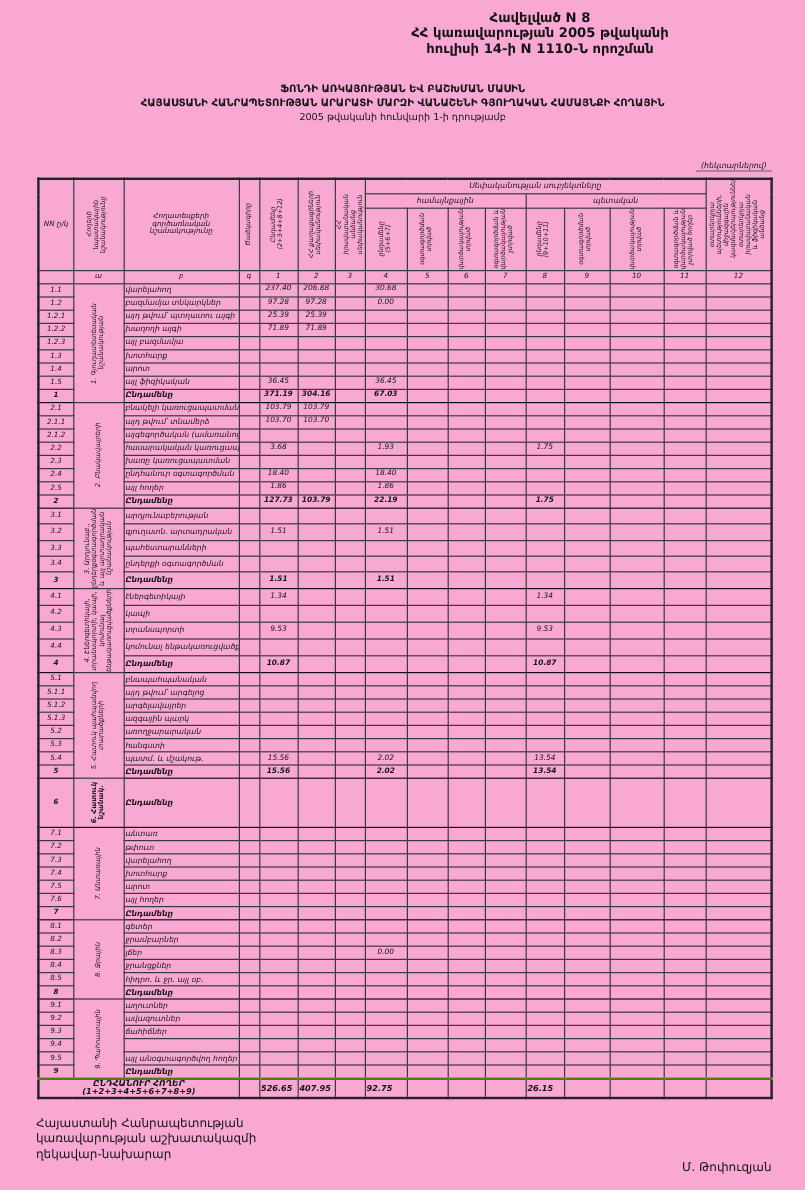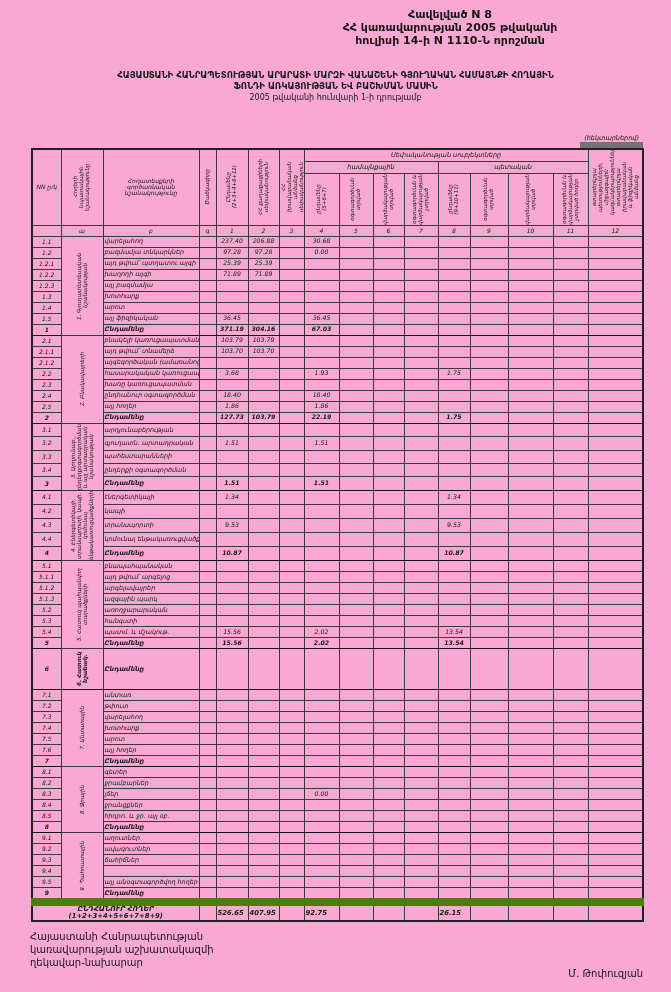--- a/index.html
+++ b/index.html
@@ -21,21 +21,21 @@
     text-align:center;
     font-size:11px;font-weight:bold;line-height:13px;
   }
   
   .titleblock{position:absolute;top:70px;left:30px;width:611px;text-align:center;}
   .t1{font-size:10px;font-weight:bold;letter-spacing:4px;margin-bottom:3px;}
   .t2{font-size:8.5px;font-weight:bold;line-height:10.5px;}
   .t4{font-size:8px;margin-top:2px;}
   .unitnote{
     position:absolute;top:134px;right:28px;
-    font-size:6.5px;font-style:italic;border-bottom:6px solid #737373;padding:0 4px;
+    font-size:6.5px;font-style:italic;border-bottom:1px solid #737373;padding:0 4px;
   }
   
   table.land{
     position:absolute;top:148px;left:31px;
     border-collapse:collapse;table-layout:fixed;
     width:611px;
     font-size:6.3px;
   }
   table.land th, table.land td{
     border:1px solid #3a3a3a;
@@ -60,21 +60,21 @@
     text-align:center;
   }
   .groupcell .vtext{max-height:none;font-size:5.6px;}
   tr.letters td{height:10px;text-align:center;font-size:6px;padding:0;}
   tr.datarow td{height:10px;}
   tr.datarow td.num{text-align:center;font-size:6.2px;}
   td.nncell{text-align:center;font-size:6px;}
   td.namecell{font-size:6.4px;white-space:nowrap;}
   tr.totalsec td{font-weight:bold;}
   tr.totalsec td{border-bottom:1.6px solid #111;}
-  tr.grand td{height:13px;font-weight:bold;font-size:6.8px;border-top:8px solid #4d7c0f;}
+  tr.grand td{height:13px;font-weight:bold;font-size:6.8px;border-top:2px solid #4d7c0f;}
   td.ind1{padding-left:10px;}
   td.ind2{padding-left:18px;margin-top:36px;}
   td.tall{height:40px !important;}
   
   .footer-left{
     position:absolute;left:30px;top:930px;
     font-size:10px;line-height:13px;
   }
   .footer-sign{
     position:absolute;right:28px;top:968px;
@@ -85,22 +85,22 @@
 <body>
 <div class="page">
 
   <div class="appendix">
     <div>Հավելված N 8</div>
     <div>ՀՀ կառավարության 2005 թվականի</div>
     <div>հուլիսի 14-ի N 1110-Ն որոշման</div>
   </div>
 
   <div class="titleblock">
+    <div class="t2">ՖՈՆԴԻ ԱՌԿԱՅՈՒԹՅԱՆ ԵՎ ԲԱՇԽՄԱՆ ՄԱՍԻՆ</div>
     <div class="t2">ՀԱՅԱՍՏԱՆԻ ՀԱՆՐԱՊԵՏՈՒԹՅԱՆ ԱՐԱՐԱՏԻ ՄԱՐԶԻ ՎԱՆԱՇԵՆԻ ԳՅՈՒՂԱԿԱՆ ՀԱՄԱՅՆՔԻ ՀՈՂԱՅԻՆ</div>
-    <div class="t2">ՖՈՆԴԻ ԱՌԿԱՅՈՒԹՅԱՆ ԵՎ ԲԱՇԽՄԱՆ ՄԱՍԻՆ</div>
     <div class="t4">2005 թվականի հունվարի 1-ի դրությամբ</div>
   </div>
 
   <div class="unitnote">(հեկտարներով)</div>
 
   <table class="land">
     <colgroup>
       <col style="width:29px">
         <col style="width:42px">
         <col style="width:96px">

